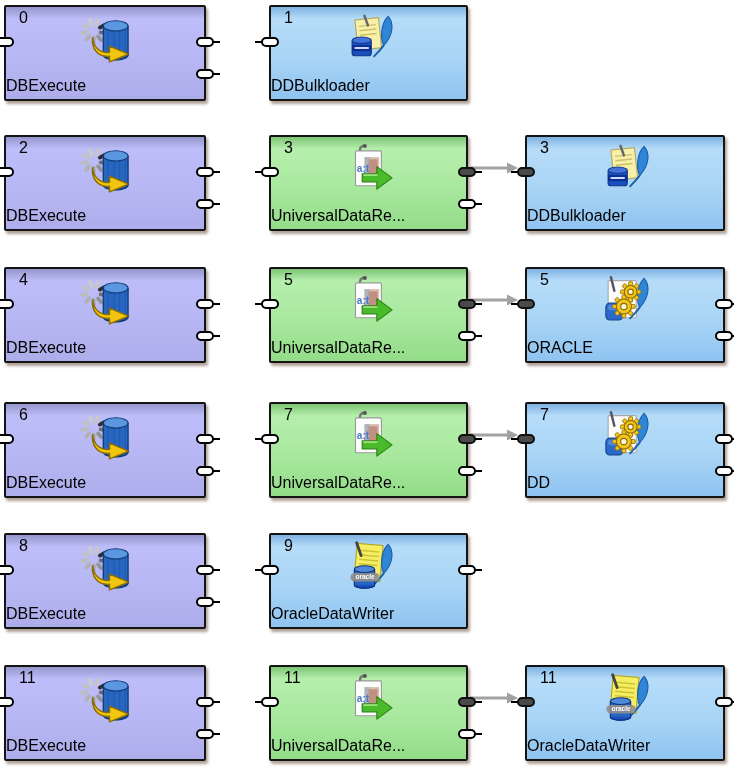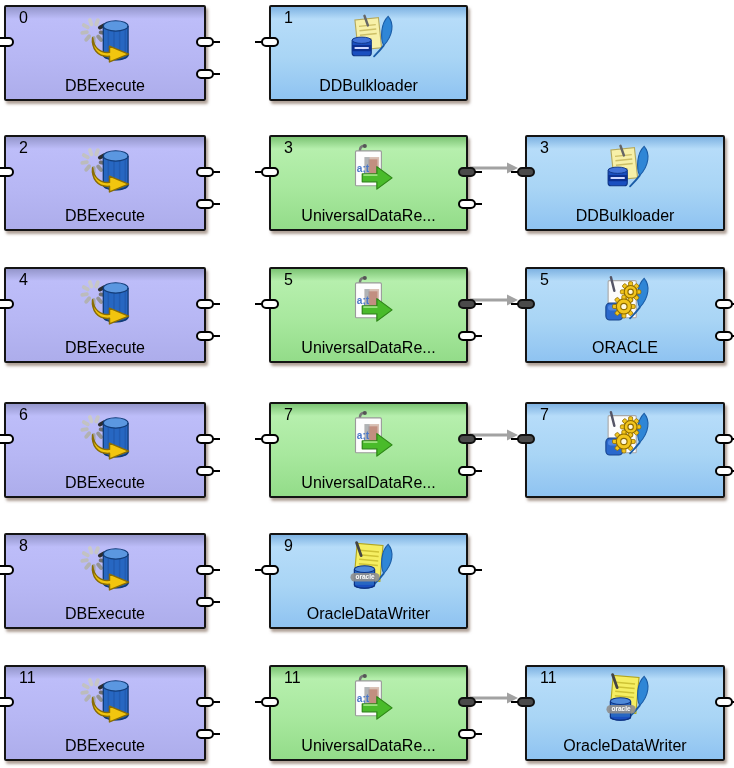--- a/index.html
+++ b/index.html
@@ -16,21 +16,21 @@
   }
   .node-purple{background:linear-gradient(180deg,#9496cb 0%,#bdbdf9 13%,#b7b7f4 55%,#adadeb 100%);}
   .node-blue{background:linear-gradient(180deg,#7eb2e2 0%,#b6dcf9 13%,#a9d5f5 55%,#8fc3f1 100%);}
   .node-green{background:linear-gradient(180deg,#7cc474 0%,#b6efad 13%,#a8e89e 55%,#93dc89 100%);}
   .node-number{
     position:absolute;top:1px;left:13px;
     font-size:16px;color:#000;line-height:20px;
   }
   .node-label{
     position:absolute;bottom:4px;left:0;width:100%;
-    text-align:center;font-size:16px;color:#000;white-space:nowrap;margin-top:10px;
+    font-size:16px;color:#000;white-space:nowrap;margin-top:10px;
   }
   .node-icon{position:absolute;top:6px;left:50%;transform:translateX(-50%);width:54px;height:54px;}
   .node-icon svg{display:block;}
   .port{
     position:absolute;width:14px;height:6px;
     border:2px solid #000;border-radius:5px;background:#fff;z-index:3;
   }
   .port.left{left:-10px;}
   .port.right{right:-10px;}
   .port.connected{background:#4a4a4a;border-color:#111;}
@@ -341,20 +341,21 @@
           <rect x="21.2" y="17.9" width="3.6" height="5.2" rx="1.2" fill="#f2c51d" stroke="#8f6c00" stroke-width="0.7" transform="rotate(90 23 28)"></rect>
           <rect x="21.2" y="17.9" width="3.6" height="5.2" rx="1.2" fill="#f2c51d" stroke="#8f6c00" stroke-width="0.7" transform="rotate(135 23 28)"></rect>
           <rect x="21.2" y="17.9" width="3.6" height="5.2" rx="1.2" fill="#f2c51d" stroke="#8f6c00" stroke-width="0.7" transform="rotate(180 23 28)"></rect>
           <rect x="21.2" y="17.9" width="3.6" height="5.2" rx="1.2" fill="#f2c51d" stroke="#8f6c00" stroke-width="0.7" transform="rotate(225 23 28)"></rect>
           <rect x="21.2" y="17.9" width="3.6" height="5.2" rx="1.2" fill="#f2c51d" stroke="#8f6c00" stroke-width="0.7" transform="rotate(270 23 28)"></rect>
           <rect x="21.2" y="17.9" width="3.6" height="5.2" rx="1.2" fill="#f2c51d" stroke="#8f6c00" stroke-width="0.7" transform="rotate(315 23 28)"></rect>
           <circle cx="23" cy="28" r="6.7" fill="#f2c51d" stroke="#8f6c00" stroke-width="1"></circle>
           <circle cx="23" cy="28" r="2.814" fill="#fff8e0" stroke="#8f6c00" stroke-width="1"></circle>
         </svg>
       </span>
+      <span class="node-label">DD</span>
       <span class="port left connected" style="top: 30px;"></span>
       <span class="port right" style="top: 30px;"></span>
       <span class="port right" style="top: 62px;"></span>
     </div>
     <div class="node node-purple" style="left: 4px; top: 533px; width: 202px; height: 96px;">
       <span class="node-number">8</span>
       <span class="node-icon">
         <svg viewBox="0 0 48 48" width="54" height="54">
           <rect x="-1.6" y="-12" width="3.4" height="7.5" rx="1.7" fill="#c6c6c6" transform="translate(14 16) rotate(20)"></rect>
           <rect x="-1.6" y="-12" width="3.4" height="7.5" rx="1.7" fill="#2e2e2e" transform="translate(14 16) rotate(60)"></rect>

